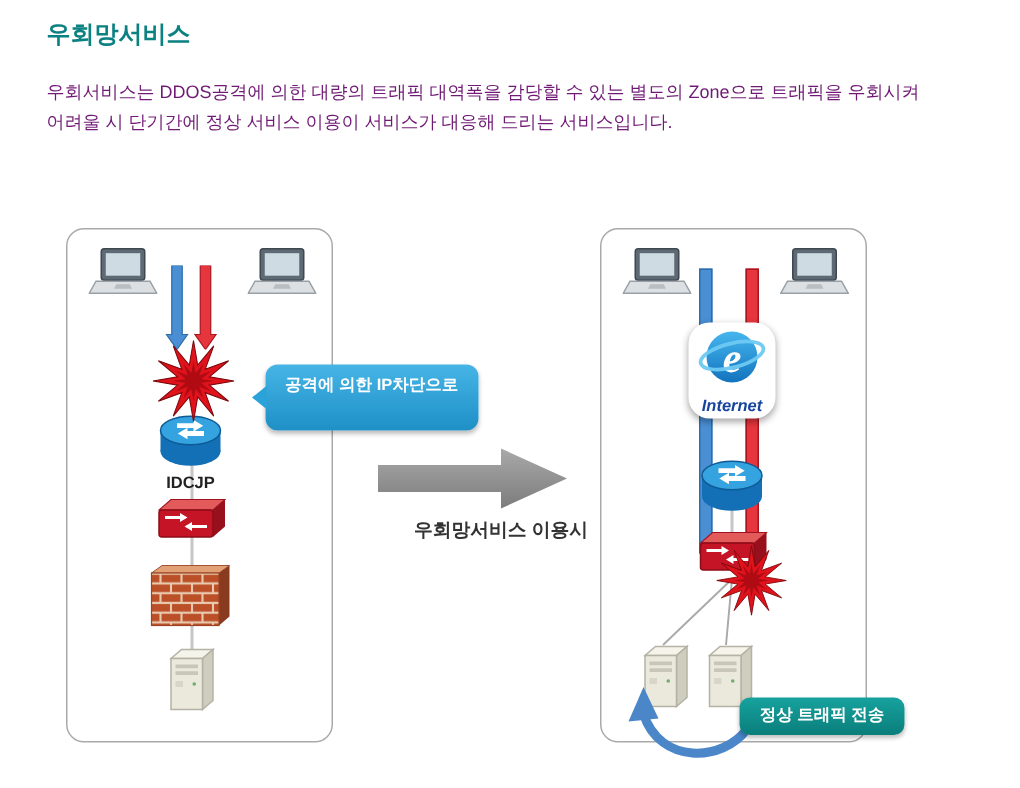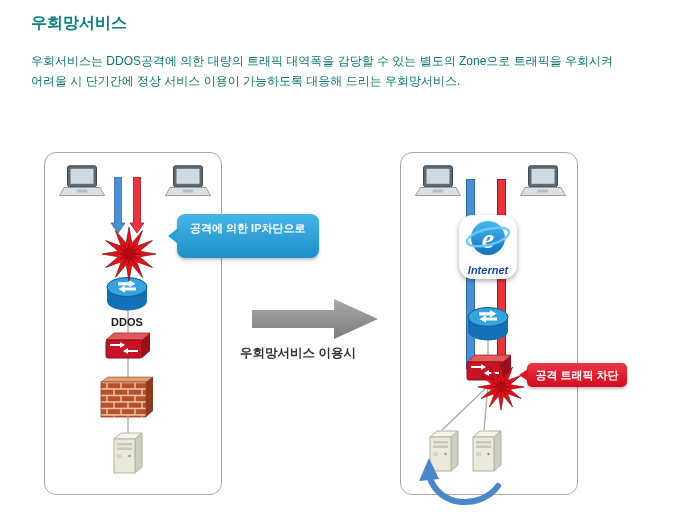--- a/index.html
+++ b/index.html
@@ -1,58 +1,58 @@
 <!DOCTYPE html>
 <html><head>
 <meta charset="utf-8">
 <style>
   html,body{margin:0;padding:0;background:#fff;}
   #stage{position:relative;width:680px;height:525px;background:#ffffff;overflow:hidden;
          font-family:"Liberation Sans","DejaVu Sans",sans-serif;}
   .abs{position:absolute;}
   .page-title{left:31px;top:13px;font-size:16px;font-weight:bold;color:#0c8182;}
-  .desc{left:31px;top:51px;font-size:12px;color:#0f766e;line-height:20px;white-space:nowrap;}
+  .desc{left:31px;top:51px;font-size:12px;color:#701a75;line-height:20px;white-space:nowrap;}
   .zone-box{border:1px solid #a9a9a9;border-radius:12px;background:#fff;}
   #left-box{left:44px;top:152px;width:176px;height:341px;}
   #right-box{left:400px;top:152px;width:176px;height:341px;}
   .thin-line{background:#c6c6c6;width:2px;}
   .shaft{box-sizing:border-box;}
   .shaft.blue{background:#4a8fd4;border:1px solid #2e6da8;}
   .shaft.red{background:#e6353d;border:1px solid #a9161f;}
   .callout{border-radius:8px;color:#fff;font-weight:bold;font-size:11px;
            box-shadow:0 2px 3px rgba(0,0,0,.25);}
   .callout .tail{position:absolute;width:0;height:0;}
-  #callout-blue{left:177px;top:214px;width:142px;height:44px;
+  #callout-blue{left:177px;top:243px;width:142px;height:44px;
                 background:linear-gradient(#46b4e5,#1e90c7);padding:0;}
   #callout-blue .txt{padding:7px 6px 0 13px;line-height:15px;}
   #callout-blue .tail{left:-9px;top:14px;border-top:8px solid transparent;
                 border-bottom:8px solid transparent;border-right:10px solid #2ba3d8;}
   #callout-red{left:527px;top:363px;width:100px;height:24px;line-height:24px;text-align:center;
                background:linear-gradient(#f03445,#cf0c1e);border-radius:5px;}
   #callout-red .tail{left:-8px;top:6px;border-top:6px solid transparent;
                border-bottom:6px solid transparent;border-right:9px solid #d91425;}
   #callout-teal{left:493px;top:465px;width:110px;height:25px;line-height:25px;text-align:center;
                background:linear-gradient(#17a29e,#0a7e7b);border-radius:7px;}
   .router-label{left:98px;top:316px;width:58px;text-align:center;font-size:11px;
                 font-weight:bold;color:#222;}
-  .caption{left:240px;top:344px;width:152px;text-align:left;font-size:12.5px;
+  .caption{left:240px;top:344px;width:152px;text-align:right;font-size:12.5px;
            font-weight:600;color:#333;line-height:18px;}
   #ie-badge{left:459px;top:215px;width:58px;height:64px;background:#fff;border-radius:14px;
             box-shadow:0 2px 5px rgba(0,0,0,.35);text-align:center;}
   #ie-badge .inet{font-size:11px;font-weight:bold;font-style:italic;color:#17459e;margin-top:-3px;text-align:center;}
 </style>
 </head>
 <body>
 
 <div id="stage">
 
   <div class="abs page-title">우회망서비스</div>
   <div class="abs desc">
     <div>우회서비스는 DDOS공격에 의한 대량의 트래픽 대역폭을 감당할 수 있는 별도의 Zone으로 트래픽을 우회시켜</div>
-    <div>어려울 시 단기간에 정상 서비스 이용이 가능하도록 대응해 드리는 우회망서비스.</div>
+    <div>어려울 시 단기간에 정상 서비스 이용이 서비스가 대응해 드리는 서비스입니다.</div>
   </div>
 
   <div class="abs zone-box" id="left-box"></div>
   <div class="abs zone-box" id="right-box"></div>
 
   <div class="abs thin-line" style="left:127px;top:300px;height:138px"></div>
   <div class="abs thin-line" style="left:487px;top:338px;height:22px"></div>
   <svg class="abs" style="left:430px;top:384px" width="70" height="50" viewBox="0 0 70 50">
     <line x1="58" y1="2" x2="12" y2="46" stroke="#aaaaaa" stroke-width="1.3"></line>
     <line x1="58" y1="2" x2="54" y2="46" stroke="#aaaaaa" stroke-width="1.3"></line>
@@ -100,21 +100,21 @@
     <polygon points="14,8.2 25,8.2 25,6 31.5,9.8 25,13.6 25,11.4 14,11.4" fill="#ffffff"></polygon>
     <polygon points="32,13.4 21,13.4 21,11.2 14.5,15 21,18.8 21,16.6 32,16.6" fill="#ffffff"></polygon>
   </svg>
   <svg class="abs" style="left:465px;top:304px" width="46" height="40" viewBox="0 0 46 40">
     <ellipse cx="23" cy="27" rx="20" ry="9.5" fill="#1470b6"></ellipse>
     <rect x="3" y="13" width="40" height="14" fill="#1470b6"></rect>
     <ellipse cx="23" cy="13" rx="20" ry="9.5" fill="#35a3e0" stroke="#0e5a94"></ellipse>
     <polygon points="14,8.2 25,8.2 25,6 31.5,9.8 25,13.6 25,11.4 14,11.4" fill="#ffffff"></polygon>
     <polygon points="32,13.4 21,13.4 21,11.2 14.5,15 21,18.8 21,16.6 32,16.6" fill="#ffffff"></polygon>
   </svg>
-  <div class="abs router-label">DDOS</div>
+  <div class="abs router-label">IDCJP</div>
 
   <svg class="abs" style="left:105px;top:332px" width="46" height="30" viewBox="0 0 46 30">
     <polygon points="9,1 45,1 37,8 1,8" fill="#e25a5a" stroke="#a01220" stroke-width="0.7"></polygon>
     <polygon points="37,8 45,1 45,19 37,26" fill="#97101c"></polygon>
     <rect x="1" y="8" width="36" height="18" rx="2" fill="#c41425" stroke="#8c0d18"></rect>
     <polygon points="5,12 15,12 15,10 20,13 15,16 15,14 5,14" fill="#ffffff"></polygon>
     <polygon points="33,18 23,18 23,16 18,19 23,22 23,20 33,20" fill="#ffffff"></polygon>
   </svg>
   <svg class="abs" style="left:466px;top:354px" width="46" height="30" viewBox="0 0 46 30">
     <polygon points="9,1 45,1 37,8 1,8" fill="#e25a5a" stroke="#a01220" stroke-width="0.7"></polygon>
@@ -207,18 +207,17 @@
     <path d="M94,34 C78,56 36,58 25,24" stroke="#4a86c8" stroke-width="6" fill="none" stroke-linecap="round"></path>
     <polygon points="15,29 25,6 35,27" fill="#4a86c8"></polygon>
   </svg>
 
   <div class="abs callout" id="callout-blue">
     <span class="tail"></span>
     <div class="txt">
       <div>공격에 의한 IP차단으로</div>
     </div>
   </div>
-  <div class="abs callout" id="callout-red">
-    <span class="tail"></span>
-    <span>공격 트래픽 차단</span>
+  <div class="abs callout" id="callout-teal">
+    <span>정상 트래픽 전송</span>
   </div>
 
 </div>
 
 </body></html>

